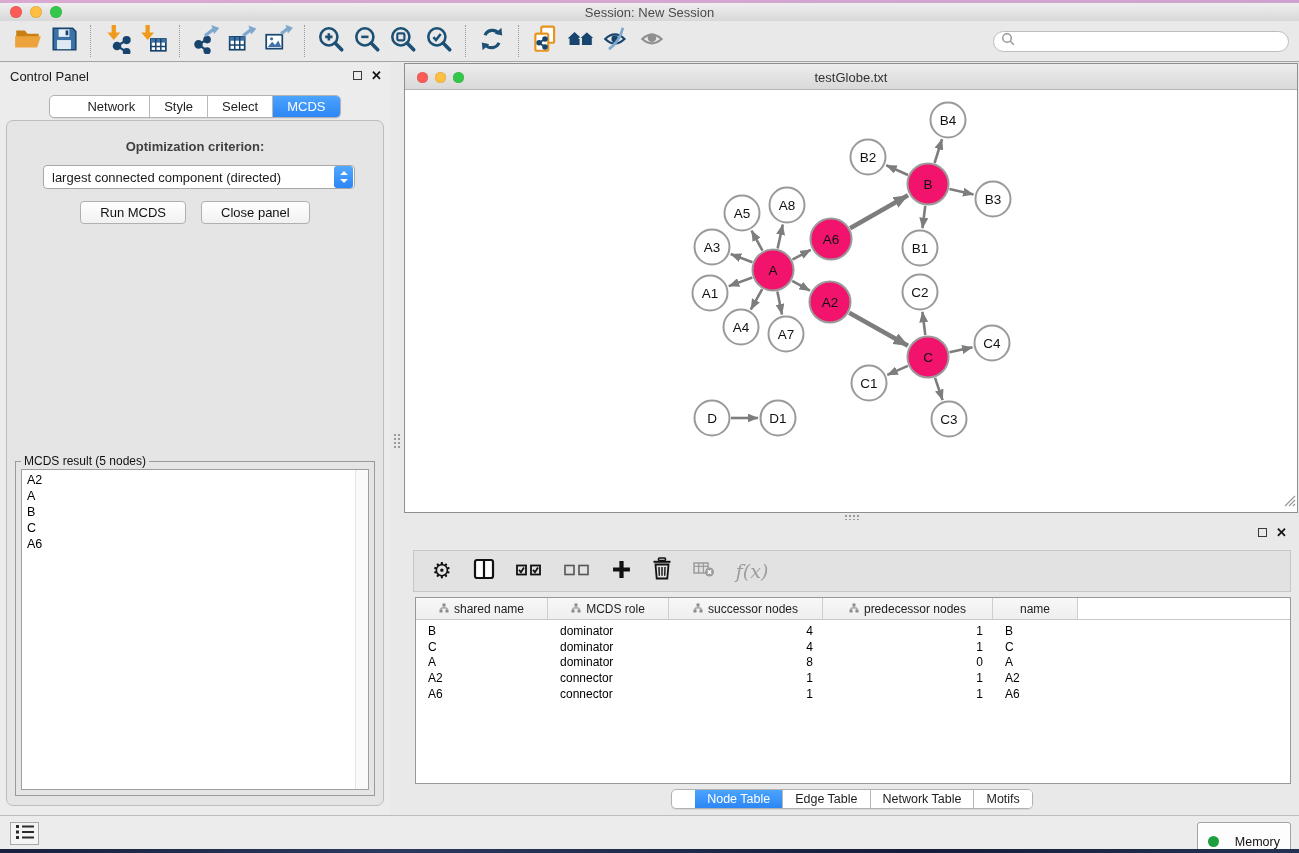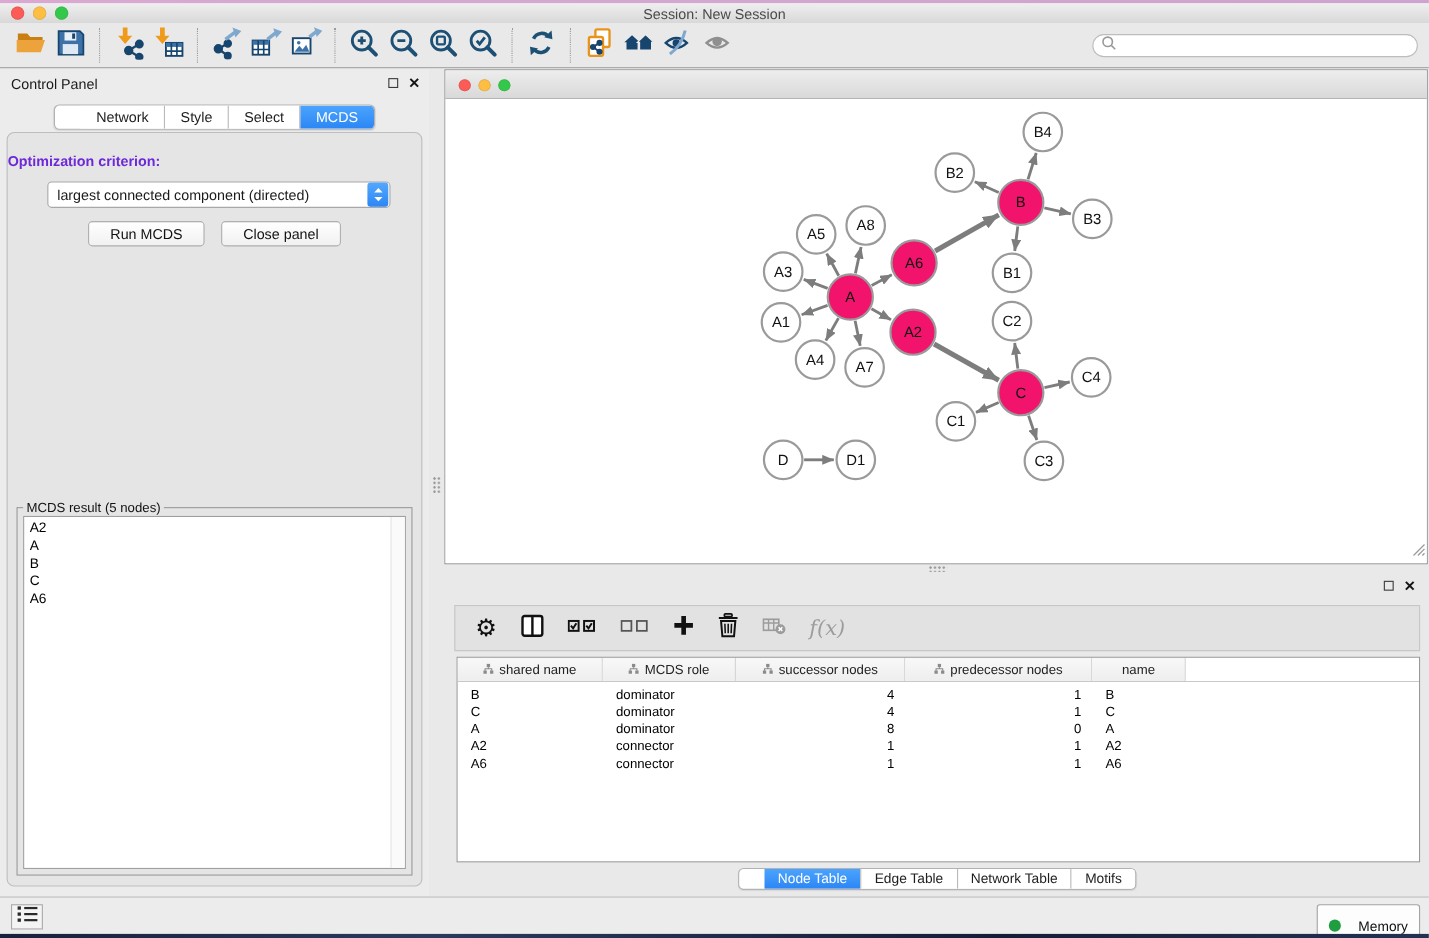--- a/index.html
+++ b/index.html
@@ -31,21 +31,21 @@
   .panel-header { position:absolute; top:6px; left:10px; right:8px; height:20px; font-size:13px; color:#1a1a1a; }
   .panel-icons { position:absolute; right:8px; top:6px; display:flex; gap:9px; align-items:center; }
   .float-box { width:9px; height:9px; border:1.5px solid #3a3a3a; display:inline-block; }
   .close-x { font-size:13px; font-weight:bold; color:#141414; line-height:1; }
   .cp-tabs-row { position:absolute; top:32px; left:0; width:100%; display:flex; justify-content:center; }
   .segmented { display:inline-flex; border:1px solid #b2b2b2; border-radius:5px; overflow:hidden; background:#fff; box-shadow:0 1px 1px rgba(0,0,0,.08); }
   .seg { padding:3px 14px; font-size:13px; color:#1e1e1e; border-left:1px solid #b9b9b9; background:#fff; }
   .seg:first-child { border-left:none;margin-left:23px; }
   .seg.active { background:linear-gradient(#4ba4fd,#2c86f5); color:#fff; }
   .cp-body { position:absolute; left:6px; right:6px; top:57px; bottom:9px; border:1px solid #bdbdbd; border-radius:7px; background:#e5e5e5; }
-  .opt-label { margin-top:18px; text-align:left; font-size:13px; font-weight:bold; color:#6d28d9; }
+  .opt-label { margin-top:18px; text-align:center; font-size:13px; font-weight:bold; color:#404040; }
   .dropdown { position:relative; margin:11px 28px 0 36px; height:24px; background:#fff; border:1px solid #a8a8a8; border-radius:4px; display:flex; align-items:center; }
   .dropdown .dd-text { flex:1; font-size:13px; padding-left:8px; white-space:nowrap; overflow:hidden; }
   .dd-stepper { width:19px; height:22px; border-radius:3px; background:linear-gradient(#53a8fd,#2c86f5); display:flex; align-items:center; justify-content:center; margin-right:1px; }
   .btn-row { display:flex; justify-content:center; gap:15px; margin-top:12px; }
   .push-btn { height:23px; padding:0 19px; font-size:13px; color:#111; background:linear-gradient(#ffffff,#f1f1f1); border:1px solid #b0b0b0; border-radius:4px; display:flex; align-items:center; }
   .result-field { position:absolute; left:8px; right:8px; top:340px; bottom:9px; border:1px solid #9a9a9a; background:#e5e5e5; }
   .result-legend { position:absolute; top:-8px; left:5px; background:#e5e5e5; padding:0 3px; font-size:12px; color:#111; }
   .result-list { position:absolute; left:5px; right:5px; top:7px; bottom:5px; background:#fff; border:1px solid #9f9f9f; overflow:hidden; }
   .result-scroll { position:absolute; top:0; right:0; bottom:0; width:13px; background:#fafafa; border-left:1px solid #e4e4e4; }
   .result-item { font-size:12.5px; line-height:16px; padding-left:5px; color:#000; }
@@ -321,20 +321,21 @@
     </div>
 
   <div class="right-area">
     <div class="net-window">
       <div class="net-titlebar">
         <div class="net-lights">
           <span class="light red"></span>
           <span class="light yellow"></span>
           <span class="light green"></span>
         </div>
+        <div class="net-title">testGlobe.txt</div>
       </div>
       <div class="net-canvas">
         <svg width="893" height="422" viewBox="0 0 893 422">
             <defs>
               <marker id="arrow" markerUnits="userSpaceOnUse" markerWidth="11" markerHeight="9" refX="10.5" refY="4.5" orient="auto">
                 <path d="M0,0 L11,4.5 L0,9 z" fill="#7d7d7d"></path>
               </marker>
               <marker id="arrowBig" markerUnits="userSpaceOnUse" markerWidth="15" markerHeight="12" refX="14.5" refY="6" orient="auto">
                 <path d="M0,0 L15,6 L0,12 z" fill="#7d7d7d"></path>
               </marker>

